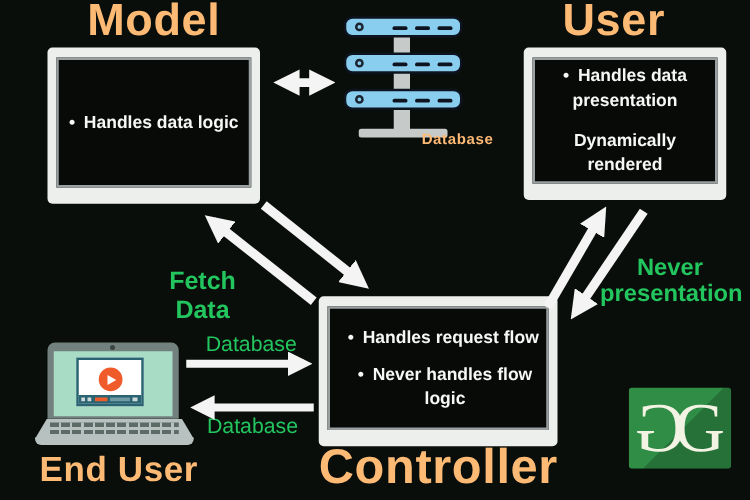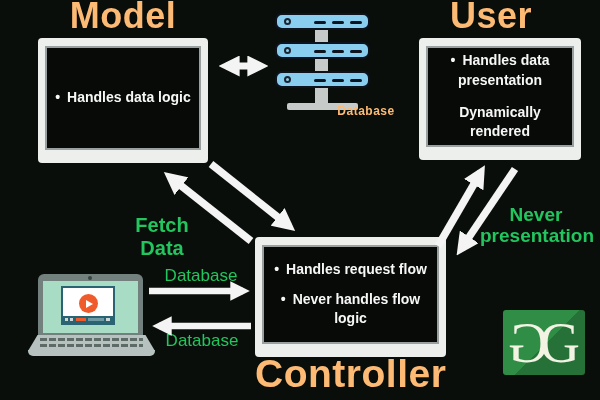--- a/index.html
+++ b/index.html
@@ -135,21 +135,21 @@
 
   <div class="abs ttl layer2" style="left:410px;top:-1px;width:162px;font-size:36px;line-height:34px;">User</div>
   <div class="monitor layer2" style="left:419px;top:38px;width:162px;height:122px;">
     <div class="screen" style="gap:12px;">
       <div class="item" style="max-width:125px;">Handles data presentation</div>
       <div class="note" style="max-width:115px;">Dynamically rendered</div>
     </div>
   </div>
 
   <div class="monitor layer2" style="left:255px;top:237px;width:191px;height:120px;">
-    <div class="screen" style="gap:10px;">
+    <div class="screen" style="gap:10px;align-items:flex-end;">
       <div class="item">Handles request flow</div>
       <div class="item" style="max-width:150px;">Never handles flow logic</div>
     </div>
   </div>
   <div class="abs ttl layer2" style="left:255px;top:356px;width:191px;font-size:39px;line-height:36px;">Controller</div>
 
   <div class="abs lap-frame layer2" style="left:38px;top:274px;width:105px;height:61px;">
     <div class="lap-cam abs" style="left:50px;top:2px;"></div>
     <div class="lap-mint abs" style="left:5px;right:5px;top:7px;bottom:2px;">
       <div class="player abs" style="left:18px;top:5px;width:54px;height:39px;">
@@ -163,20 +163,21 @@
           <span class="pb" style="left:25px;width:16px;background:#6f9aa4;"></span>
           <span class="pb" style="right:3px;width:4px;background:#cfd8d8;"></span>
         </div>
       </div>
     </div>
   </div>
   <div class="abs lap-deck layer2" style="left:28px;top:335px;width:127px;height:16px;">
     <div class="lap-keys"></div>
   </div>
   <div class="abs lap-bar layer2" style="left:28px;top:350px;width:127px;height:6px;"></div>
+  <div class="abs ttl layer2" style="left:30px;top:360px;width:130px;font-size:28px;">End User</div>
 
   <div class="edge-label bold" style="left:112px;top:214px;width:100px;font-size:20px;">Fetch Data</div>
   <div class="edge-label bold" style="left:480px;top:204px;width:112px;font-size:19px;line-height:21px;">Never presentation</div>
   <div class="edge-label" style="left:162px;top:266px;width:78px;font-size:17px;font-weight:400;">Database</div>
   <div class="edge-label" style="left:160px;top:331px;width:84px;font-size:17px;font-weight:400;">Database</div>
 
   <div class="abs gfg layer2" style="left:503px;top:310px;width:82px;height:65px;">
     <span class="g flip">G</span>
       <span class="g">G</span>
   </div>

